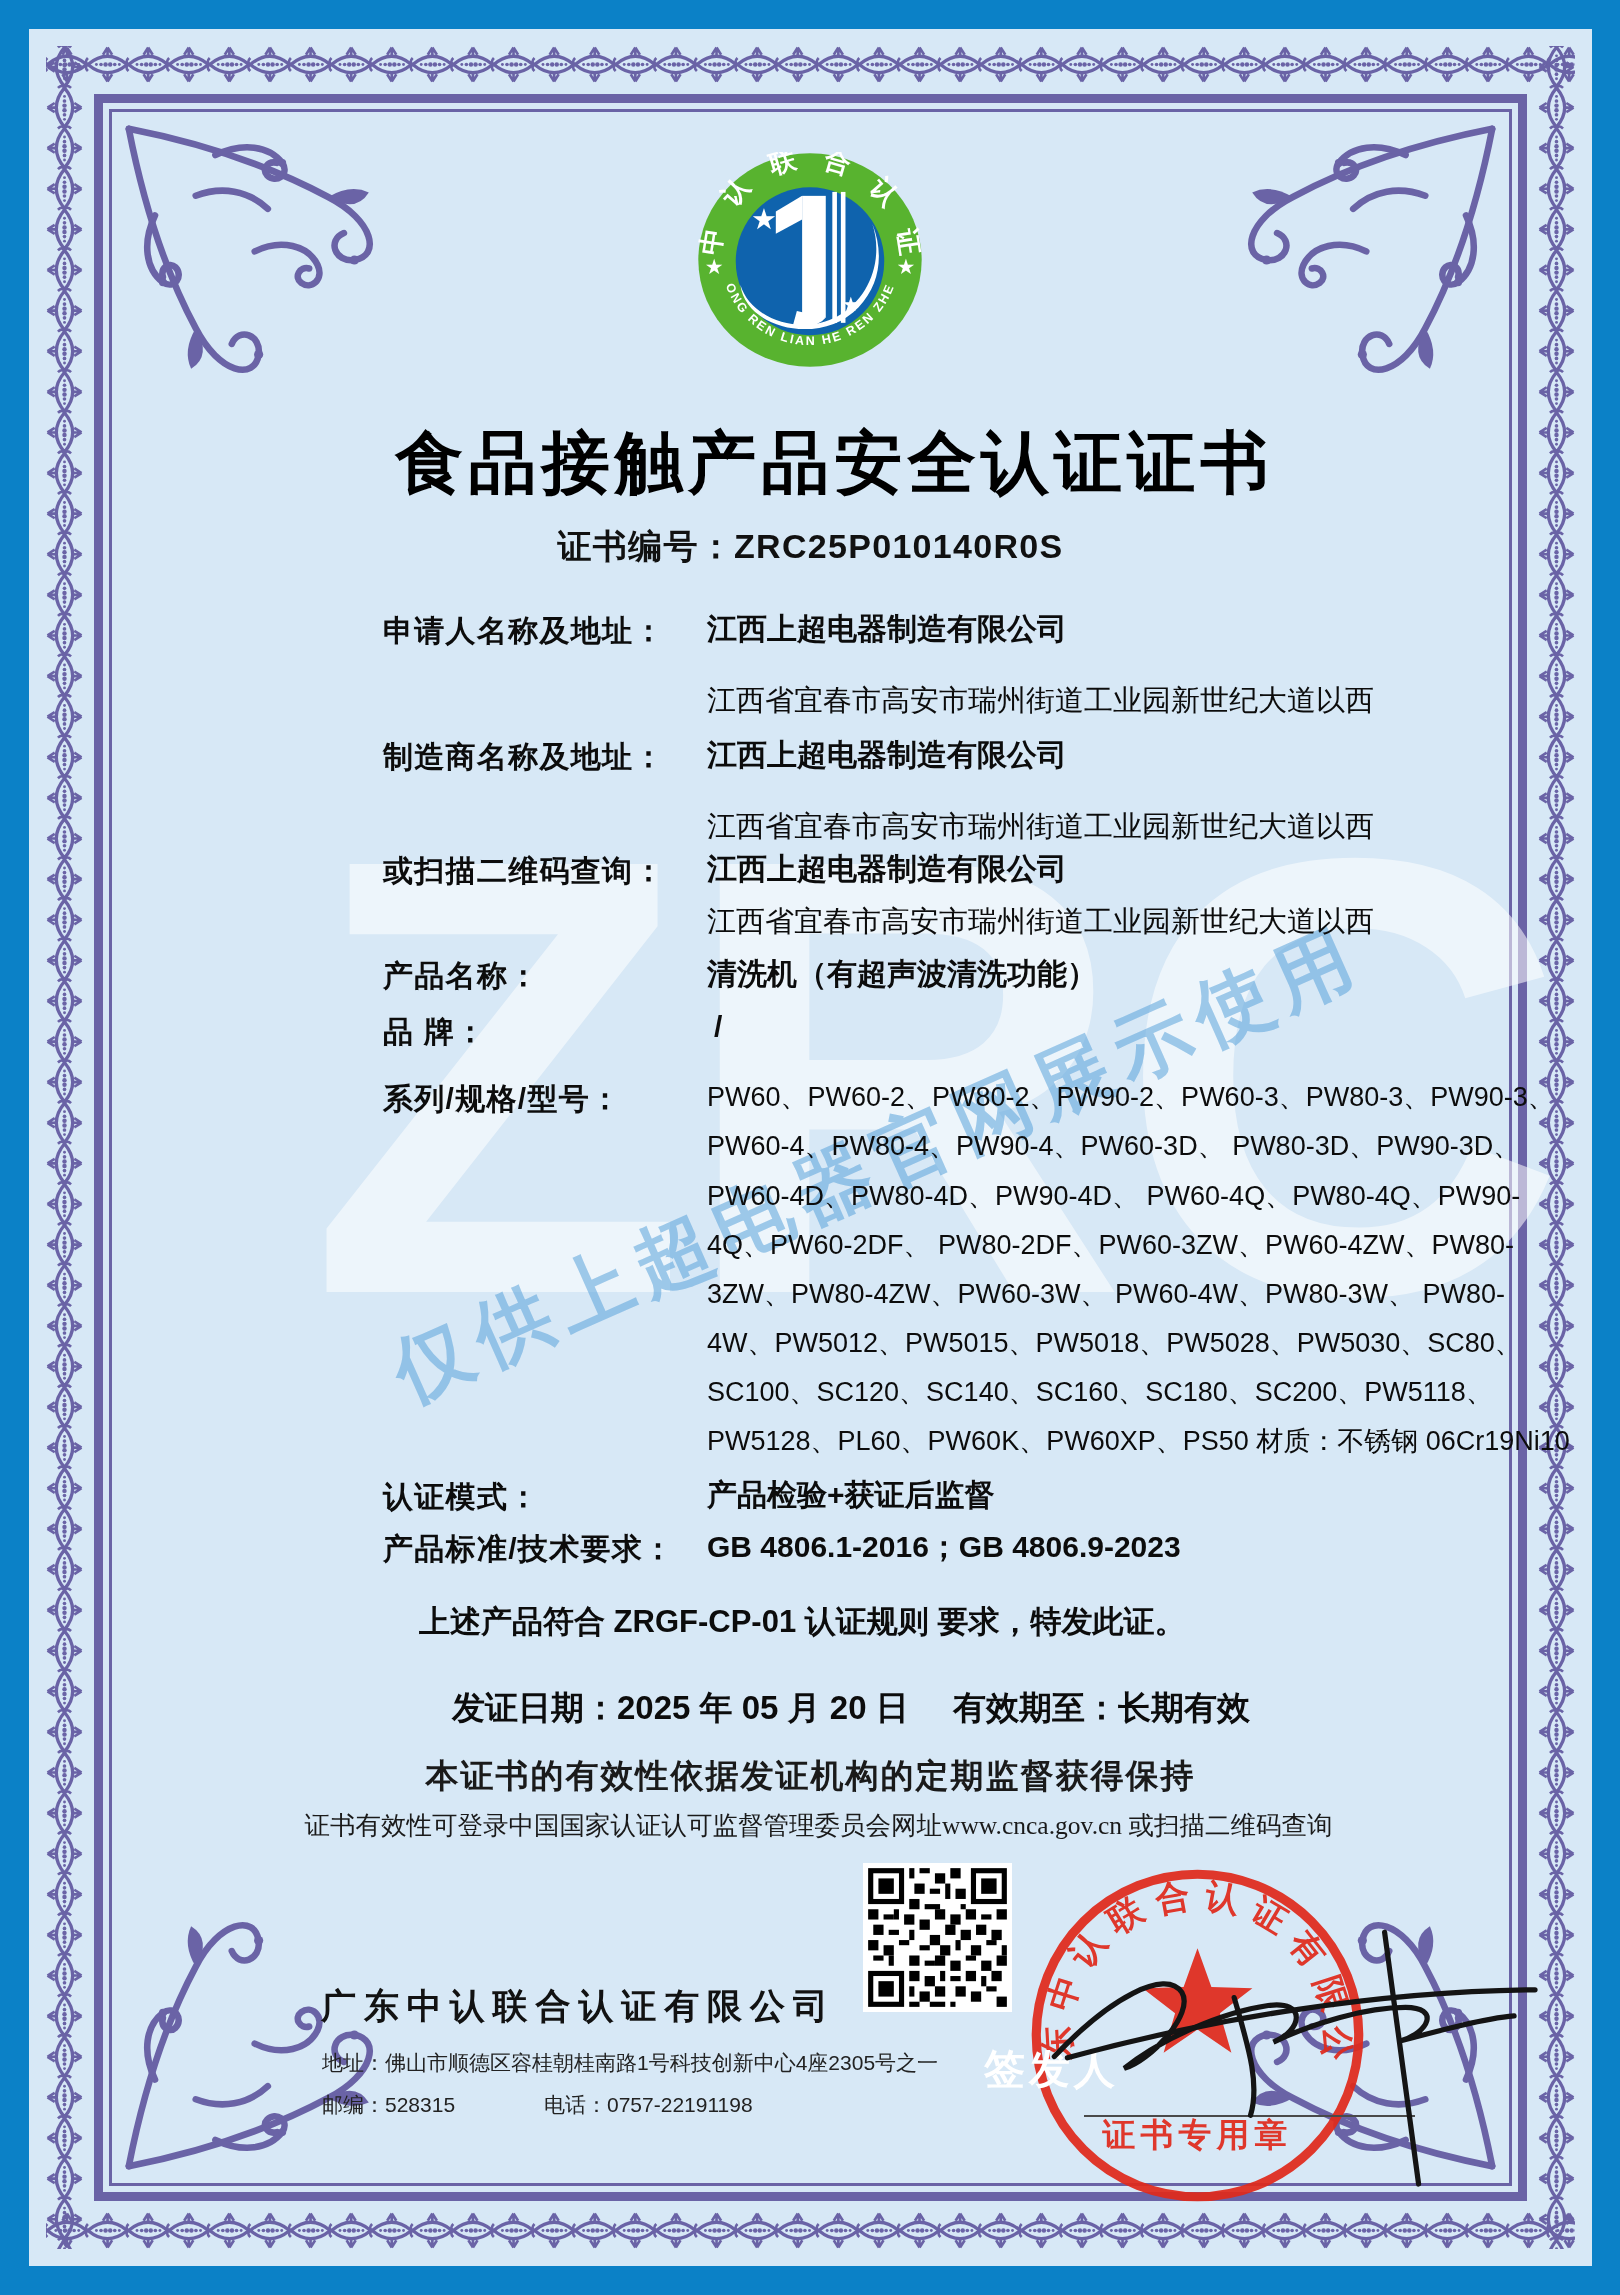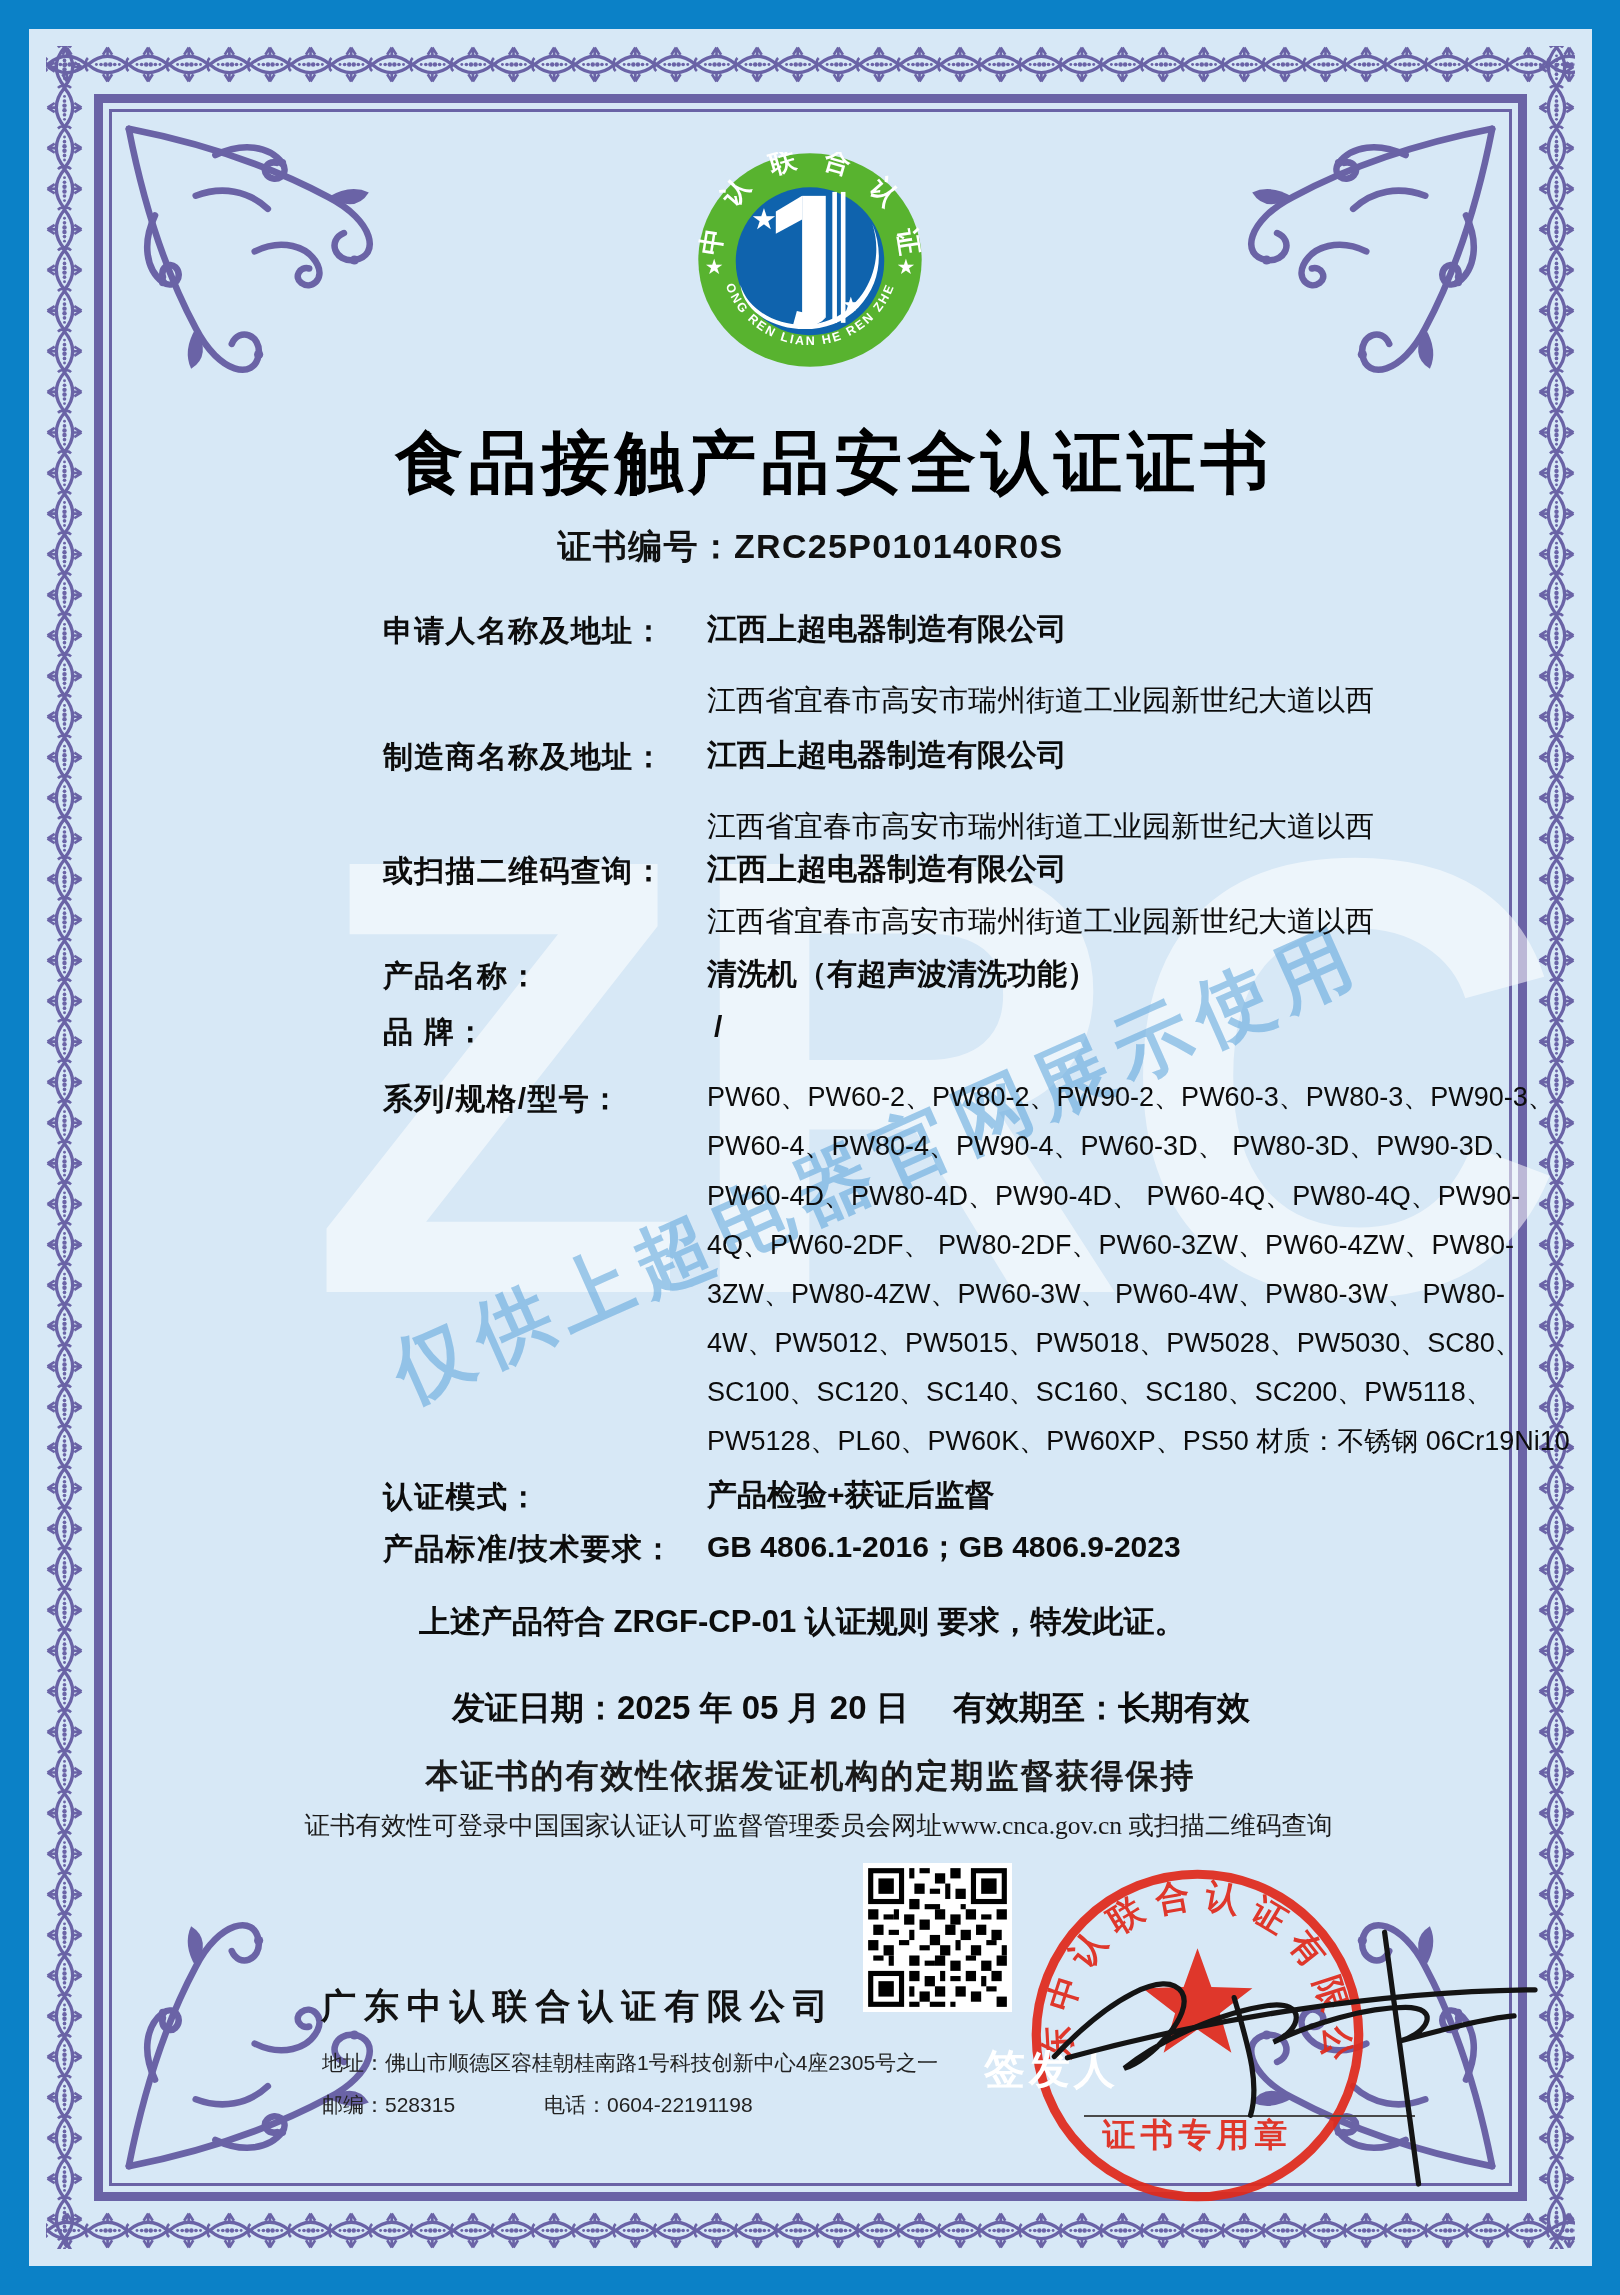--- a/index.html
+++ b/index.html
@@ -449,21 +449,21 @@
       <rect x="26" y="26" width="2" height="2"></rect>
     <rect x="9" y="27" width="2" height="1"></rect>
       <rect x="13" y="27" width="3" height="1"></rect>
       <rect x="17" y="27" width="1" height="1"></rect>
   </g>
 </svg>
 
 <div class="abs company" style="left:321px;top:1983px">广东中认联合认证有限公司</div>
 <div class="abs small" style="left:322px;top:2049px">地址：佛山市顺德区容桂朝桂南路1号科技创新中心4座2305号之一</div>
 <div class="abs small" style="left:322px;top:2091px">邮编：528315</div>
-<div class="abs small" style="left:544px;top:2091px">电话：0604-22191198</div>
+<div class="abs small" style="left:544px;top:2091px">电话：0757-22191198</div>
 
 <div class="abs signer" style="left:984px;top:2042px;z-index:6">签发人</div>
 <div class="abs" style="left:1084px;top:2115px;width:331px;height:2px;background:#4a4a4a;z-index:6"></div>
 
 <svg class="abs" style="left:1014px;top:1852px;z-index:5;opacity:.93" width="367" height="367" viewBox="-280 -280 560 560">
   <circle cx="0" cy="0" r="246" fill="none" stroke="#e02a1c" stroke-width="14"></circle>
   <polygon fill="#e02a1c" points="0,-133 21.2,-74.1 83.7,-72.2 34.2,-33.9 51.7,26.2 0,-9 -51.7,26.2 -34.2,-33.9 -83.7,-72.2 -21.2,-74.1"></polygon>
   <defs>
       <path id="seal-arc" d="M -186,62 A 196,196 0 1 1 186,62"></path>
     </defs>

